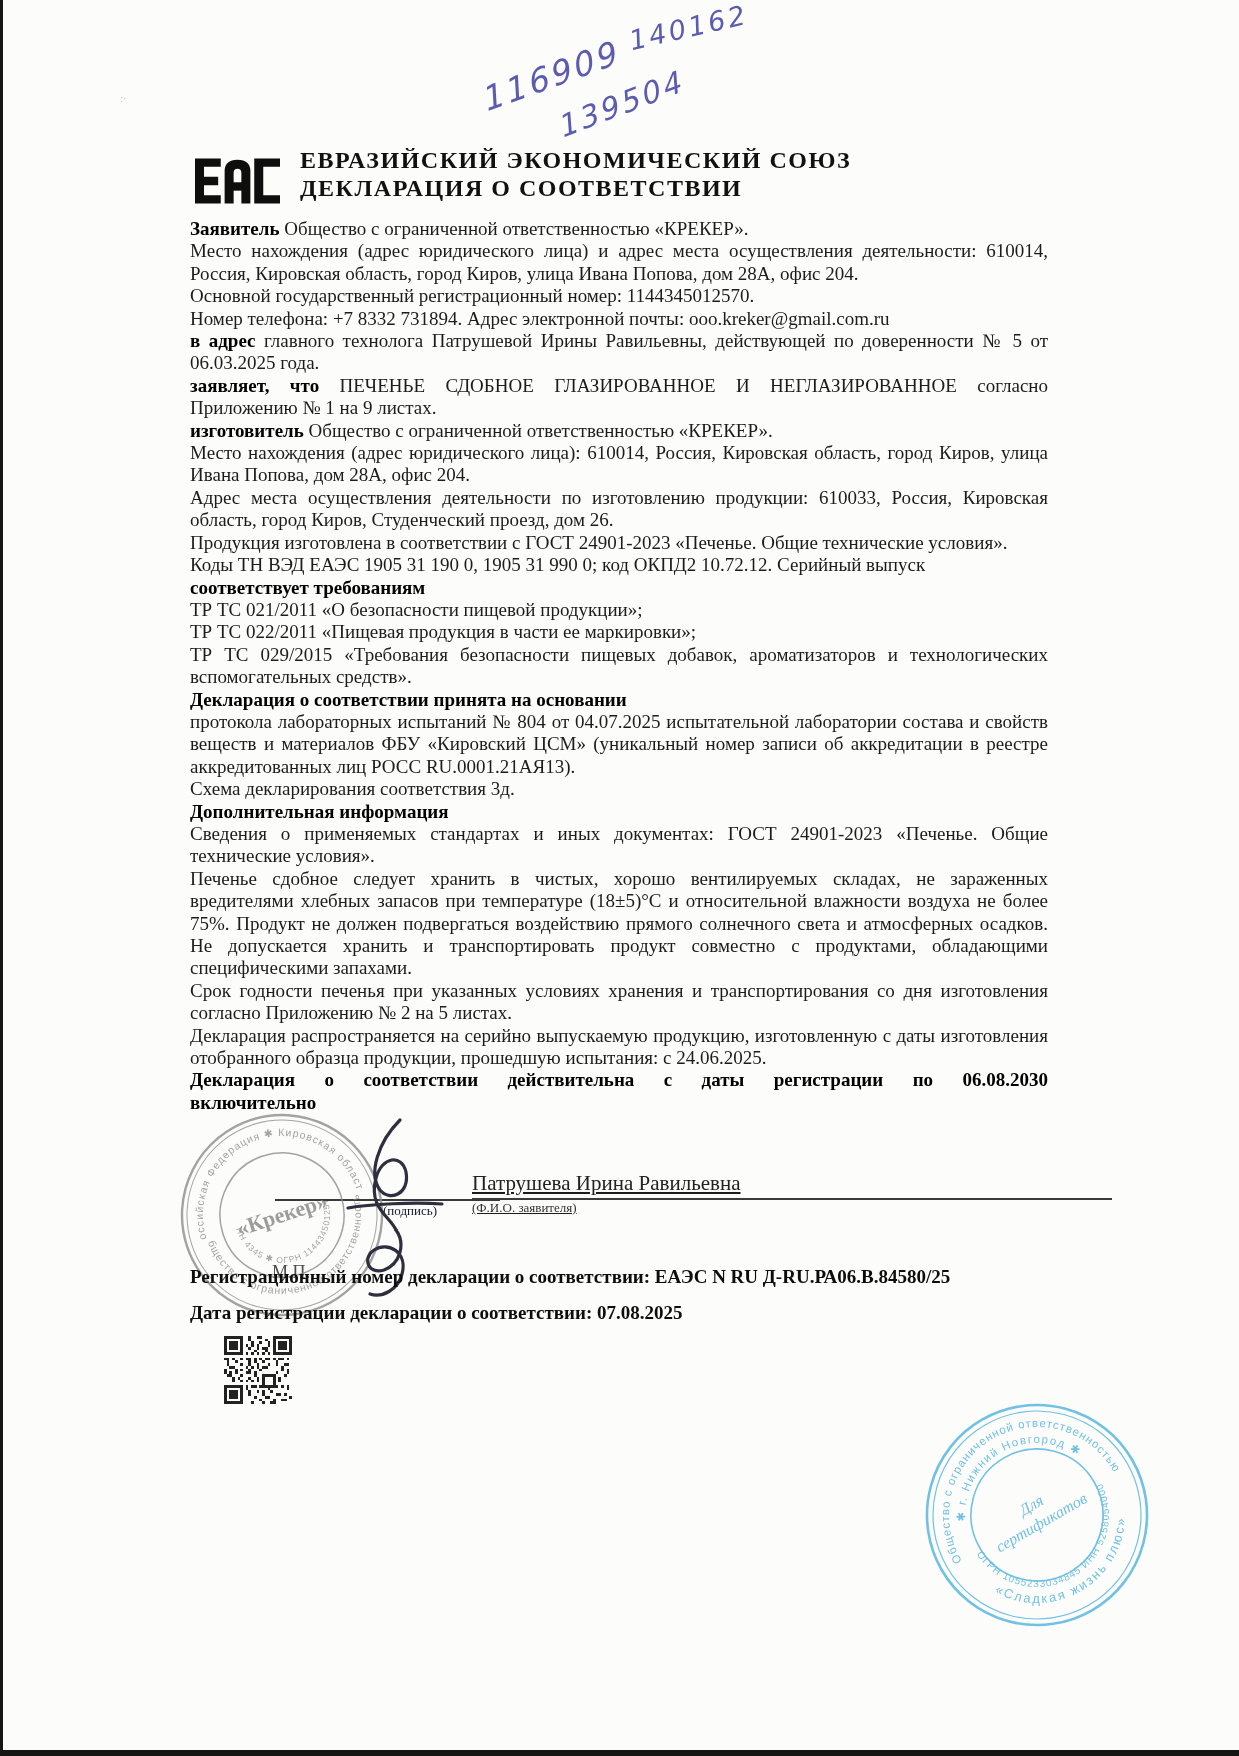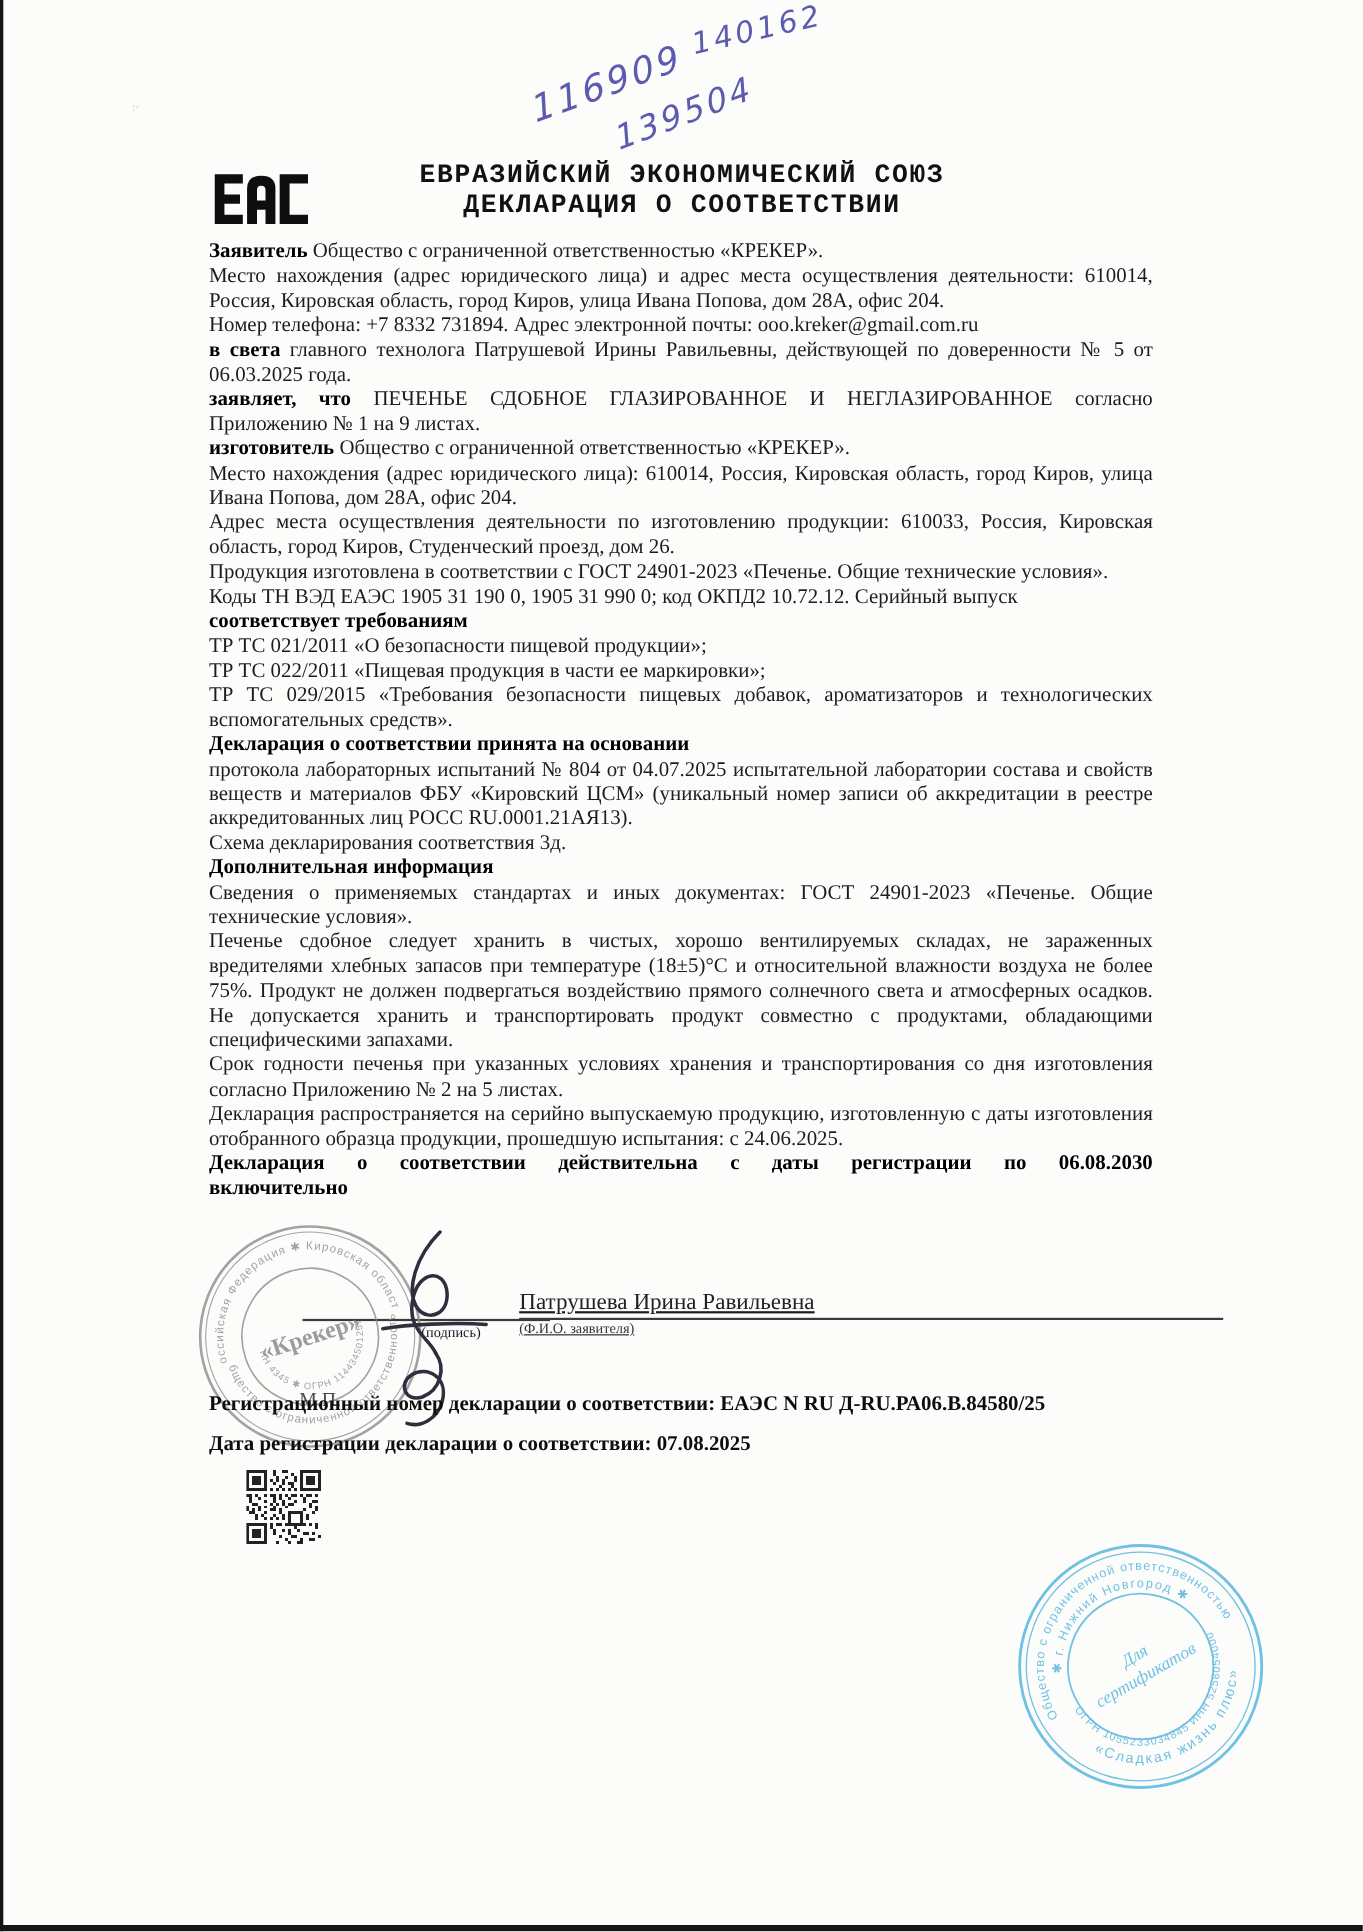--- a/index.html
+++ b/index.html
@@ -14,21 +14,21 @@
   .hw{
     position:absolute;color:#4040a4;opacity:.85;
     font-family:"DejaVu Sans", sans-serif;font-style:italic;
     letter-spacing:3px;white-space:nowrap;
   }
   .hw1{left:628px;top:12px;font-size:27px;transform:rotate(-13deg);}
   .hw2{left:480px;top:56px;font-size:33px;transform:rotate(-20deg) skewX(-6deg);}
   .hw3{left:556px;top:86px;font-size:30px;transform:rotate(-21deg) skewX(-6deg);}
 
   .logo{position:absolute;left:195px;top:147px;width:85px;height:68px;}
-  .titles{position:absolute;left:300px;top:146px;width:640px;text-align:center;font-family:Liberation Mono, monospace;}
+  .titles{position:absolute;left:300px;top:146px;width:640px;}
   .titles .t1,.titles .t2{
     font-weight:bold;font-size:24px;line-height:28px;letter-spacing:1.5px;color:#111;
   }
   .doc{
     position:absolute;left:190px;top:218px;width:858px;
     font-size:19px;line-height:22.4px;
   }
   .doc p{margin:0;text-align:justify;}
   .doc b{color:#000;}
   .doc .bold{font-weight:bold;color:#000;}
@@ -77,22 +77,23 @@
   </svg>
 
   <div class="titles">
     <div class="t1">ЕВРАЗИЙСКИЙ ЭКОНОМИЧЕСКИЙ СОЮЗ</div>
     <div class="t2">ДЕКЛАРАЦИЯ О СООТВЕТСТВИИ</div>
   </div>
 
   <div class="doc">
     <p><b>Заявитель</b><span> Общество с ограниченной ответственностью «КРЕКЕР».</span></p>
     <p><span>Место нахождения (адрес юридического лица) и адрес места осуществления деятельности: 610014, Россия, Кировская область, город Киров, улица Ивана Попова, дом 28А, офис 204.</span></p>
+    <p><span>Основной государственный регистрационный номер: 1144345012570.</span></p>
     <p><span>Номер телефона: +7 8332 731894. Адрес электронной почты: ooo.kreker@gmail.com.ru</span></p>
-    <p><b>в света</b><span> главного технолога Патрушевой Ирины Равильевны, действующей по доверенности № 5 от 06.03.2025 года.</span></p>
+    <p><b>в адрес</b><span> главного технолога Патрушевой Ирины Равильевны, действующей по доверенности № 5 от 06.03.2025 года.</span></p>
     <p><b>заявляет, что</b><span> ПЕЧЕНЬЕ СДОБНОЕ ГЛАЗИРОВАННОЕ И НЕГЛАЗИРОВАННОЕ согласно Приложению № 1 на 9 листах.</span></p>
     <p><b>изготовитель</b><span> Общество с ограниченной ответственностью «КРЕКЕР».</span></p>
     <p><span>Место нахождения (адрес юридического лица): 610014, Россия, Кировская область, город Киров, улица Ивана Попова, дом 28А, офис 204.</span></p>
     <p><span>Адрес места осуществления деятельности по изготовлению продукции: 610033, Россия, Кировская область, город Киров, Студенческий проезд, дом 26.</span></p>
     <p><span>Продукция изготовлена в соответствии с ГОСТ 24901-2023 «Печенье. Общие технические условия».</span></p>
     <p><span>Коды ТН ВЭД ЕАЭС 1905 31 190 0, 1905 31 990 0; код ОКПД2 10.72.12. Серийный выпуск</span></p>
     <p class="bold">соответствует требованиям</p>
     <p><span>ТР ТС 021/2011 «О безопасности пищевой продукции»;</span></p>
     <p><span>ТР ТС 022/2011 «Пищевая продукция в части ее маркировки»;</span></p>
     <p><span>ТР ТС 029/2015 «Требования безопасности пищевых добавок, ароматизаторов и технологических вспомогательных средств».</span></p>

